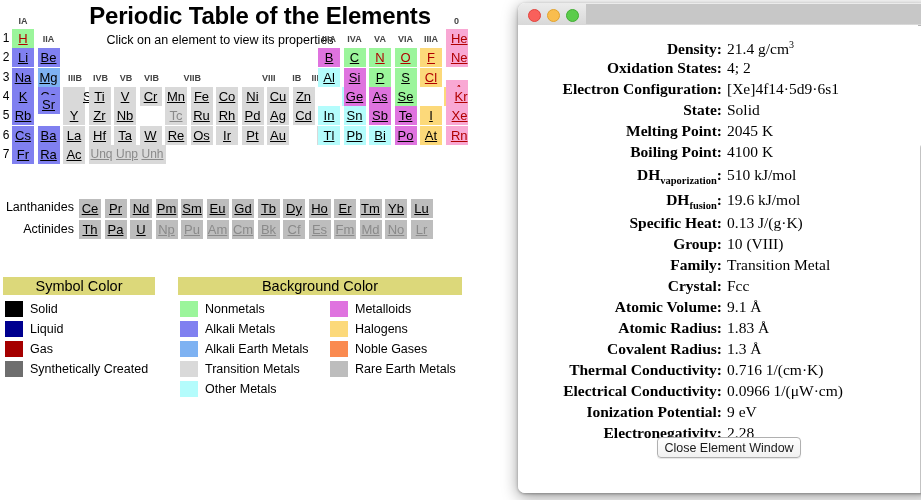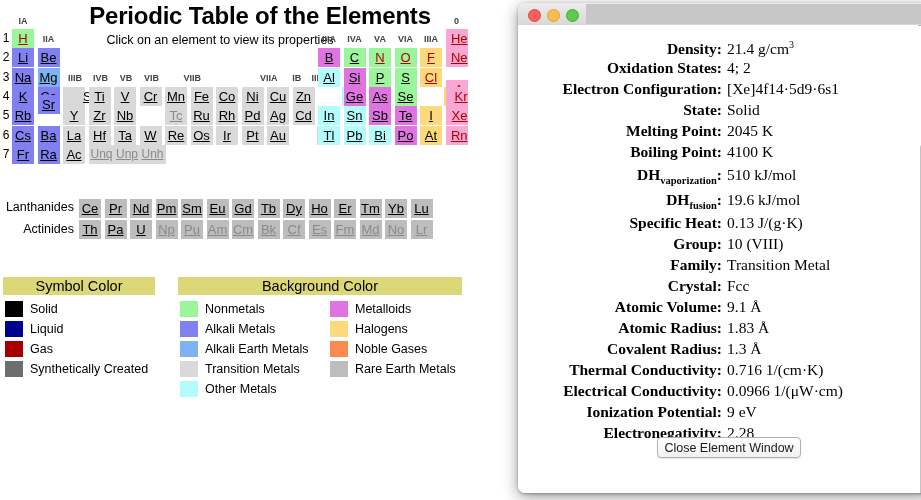--- a/index.html
+++ b/index.html
@@ -134,21 +134,21 @@
       <div class="grp-top" style="left: 369px; top: 34px;">VA</div>
       <div class="grp-top" style="left: 394.5px; top: 34px;">VIA</div>
       <div class="grp-top" style="left: 420px; top: 34px;">IIIA</div>
     </div>
   <div id="grp-r3-layer">
       <div class="grp-top" style="left: 63px; top: 72.6px; width: 24px;">IIIB</div>
       <div class="grp-top" style="left: 88.5px; top: 72.6px; width: 24px;">IVB</div>
       <div class="grp-top" style="left: 114px; top: 72.6px; width: 24px;">VB</div>
       <div class="grp-top" style="left: 139.5px; top: 72.6px; width: 24px;">VIB</div>
       <div class="grp-top" style="left: 180.3px; top: 72.6px; width: 24px;">VIIB</div>
-      <div class="grp-top" style="left: 256.8px; top: 72.6px; width: 24px;">VIIA</div>
+      <div class="grp-top" style="left: 256.8px; top: 72.6px; width: 24px;">VIII</div>
       <div class="grp-top" style="left: 284.85px; top: 72.6px; width: 24px;">IB</div>
       <div class="grp-top" style="left: 305.25px; top: 72.6px; width: 24px;">IIB</div>
     </div>
   <div id="period-layer">
       <div class="period-num" style="left: 1px; top: 31px;">1</div>
       <div class="period-num" style="left: 1px; top: 50.3px;">2</div>
       <div class="period-num" style="left: 1px; top: 69.6px;">3</div>
       <div class="period-num" style="left: 1px; top: 88.9px;">4</div>
       <div class="period-num" style="left: 1px; top: 108.2px;">5</div>
       <div class="period-num" style="left: 1px; top: 127.5px;">6</div>

